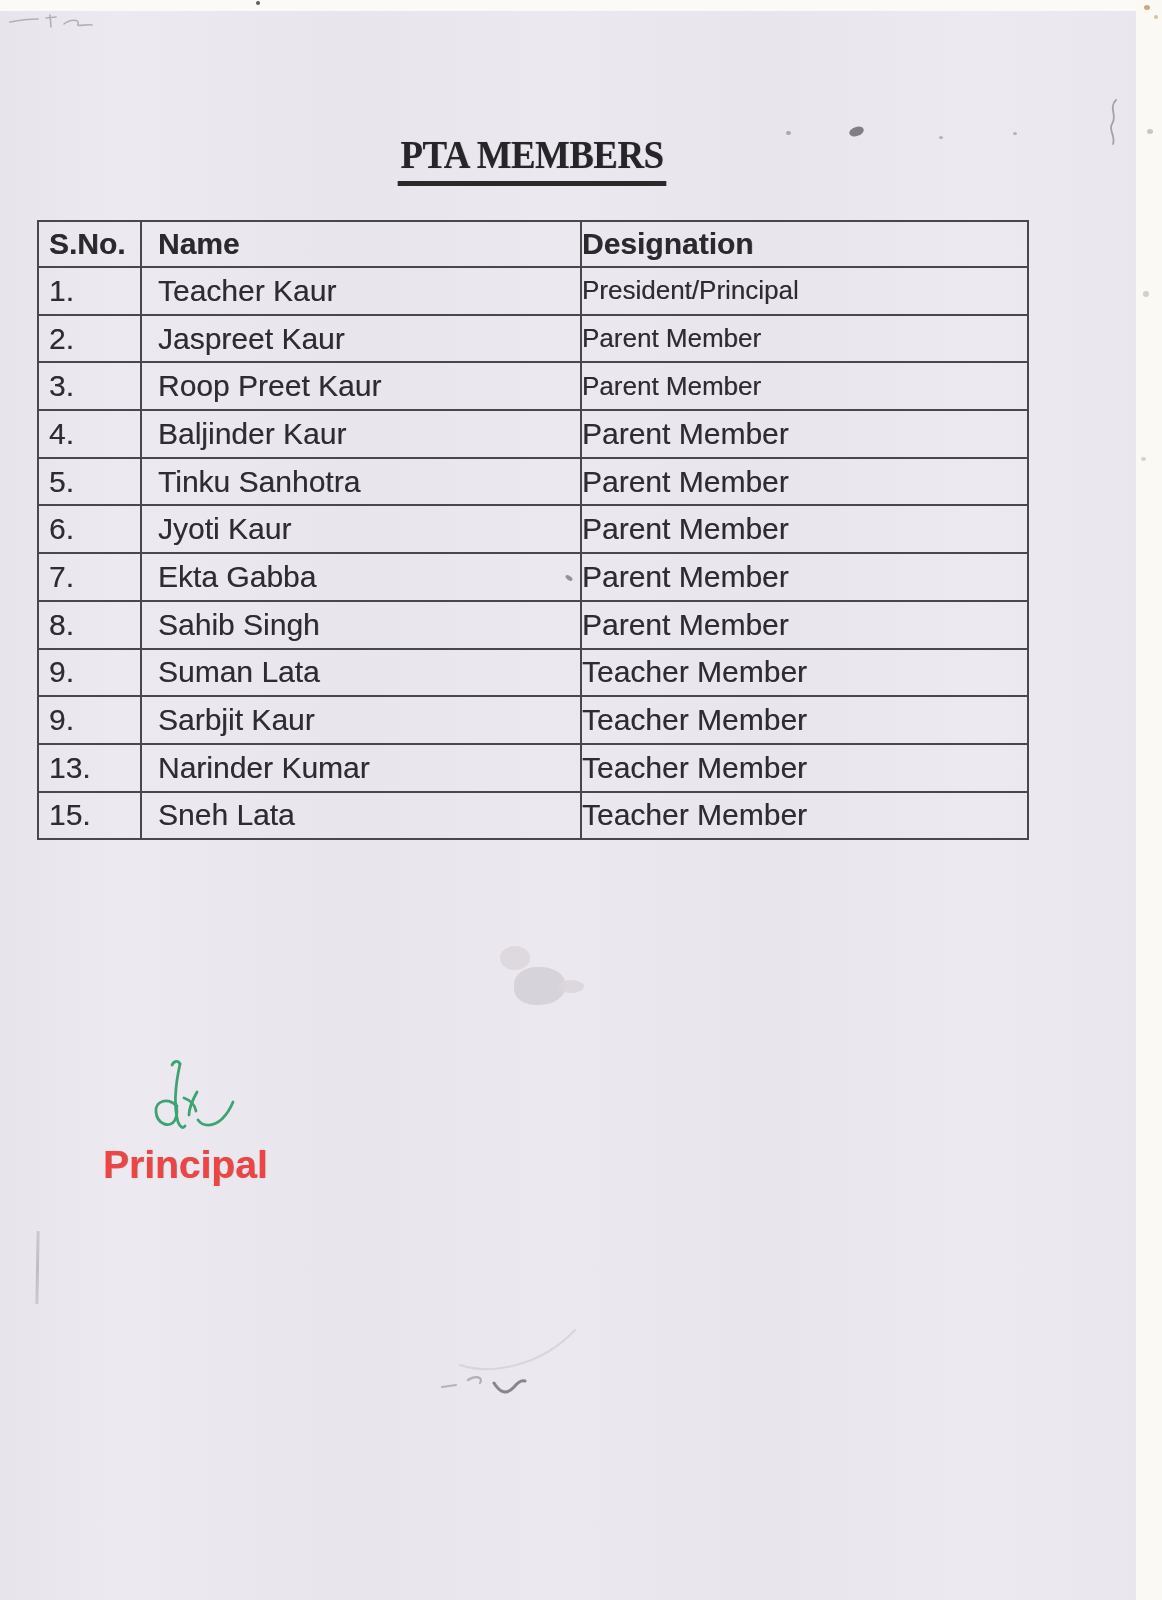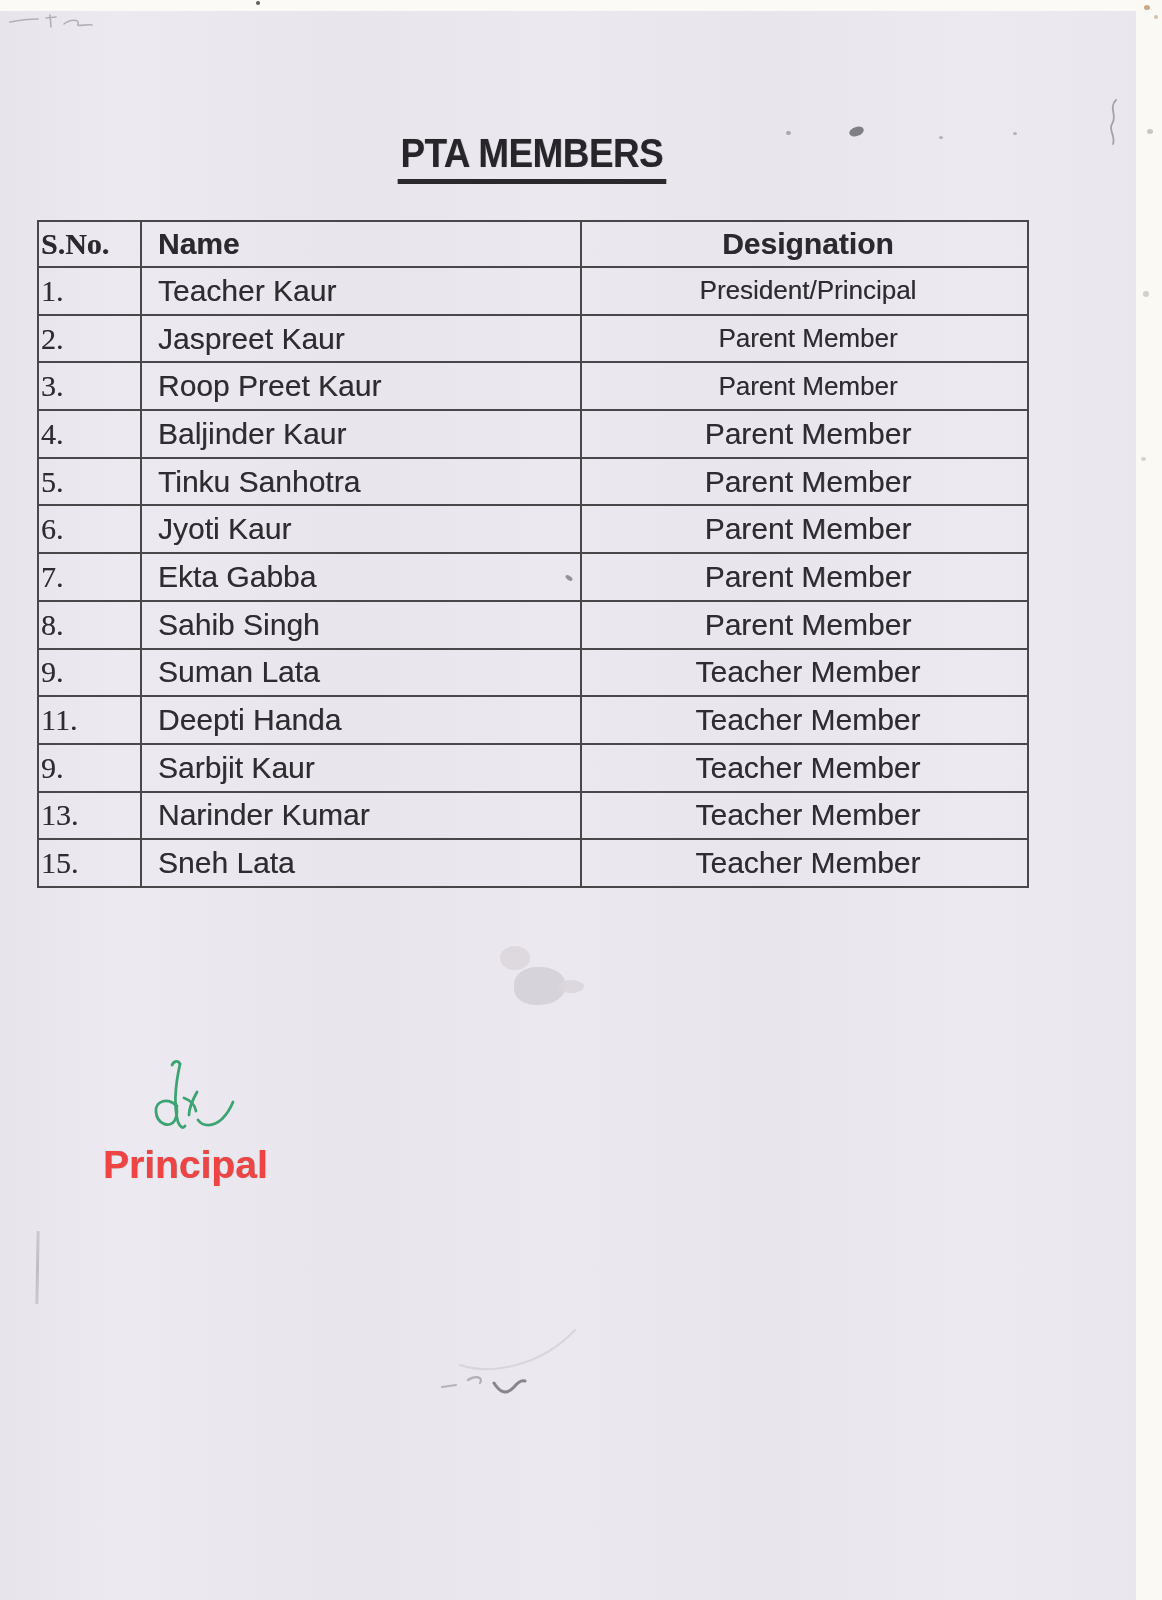--- a/index.html
+++ b/index.html
@@ -22,20 +22,21 @@
     background: #fbfaf6;
   }
   .strip-right {
     position: absolute; top: 0; right: 0; width: 26px; height: 100%;
     background: #faf9f4;
   }
   
   .title-wrap {
     position: absolute; top: 131px; left: 37px; width: 990px;
     text-align: center;
+    font-family: Liberation Serif, serif;
   }
   .title-text {
     display: inline-block;
     font-size: 40px; font-weight: bold; letter-spacing: -0.5px;
     color: #272529;
     border-bottom: 5px solid #2b292c;
     padding: 0 3px 3px 3px;
     transform: scaleX(0.92);
     text-shadow: 0.4px 0.4px 0.7px rgba(40,38,42,0.45);
   }
@@ -51,23 +52,23 @@
     vertical-align: middle;
     text-shadow: 0.3px 0.3px 0.6px rgba(46,44,48,0.5);
     overflow: hidden; white-space: nowrap;
   }
   .pta-table thead tr { height: 46px; }
   .pta-table tbody tr { height: 47.7px; }
   .pta-table th {
     font-size: 30px; font-weight: bold; text-align: left; color: #2b292d;
   }
   .pta-table td { font-size: 30px; }
-  .pta-table th:nth-child(1), .pta-table td:nth-child(1) { padding-left: 2px; font-family: Liberation Serif, serif; }
+  .pta-table th:nth-child(1), .pta-table td:nth-child(1) { padding-left: 10px; }
   .pta-table th:nth-child(2), .pta-table td:nth-child(2) { padding-left: 16px; }
-  .pta-table th:nth-child(3), .pta-table td:nth-child(3) { padding-left: 8px; text-align: center; }
+  .pta-table th:nth-child(3), .pta-table td:nth-child(3) { padding-left: 0; }
   .pta-table tbody tr.desig-small td:nth-child(3) { font-size: 26px; margin-top: 38px; }
   
   .signature-svg { position: absolute; left: 140px; top: 1048px; }
   .principal-label {
     position: absolute; left: 103px; top: 1143px;
     font-size: 39px; font-weight: bold; color: #ef4444;
     text-shadow: 0.4px 0.4px 0.7px rgba(40,38,42,0.45);
   }
   
   .artifact { position: absolute; pointer-events: none; }
@@ -183,25 +184,20 @@
         <td>8.</td>
         <td>Sahib Singh</td>
         <td>Parent Member</td>
       </tr>
       <tr>
         <td>9.</td>
         <td>Suman Lata</td>
         <td>Teacher Member</td>
       </tr>
       <tr>
-        <td>11.</td>
-        <td>Deepti Handa</td>
-        <td>Teacher Member</td>
-      </tr>
-      <tr>
         <td>9.</td>
         <td>Sarbjit Kaur</td>
         <td>Teacher Member</td>
       </tr>
       <tr>
         <td>13.</td>
         <td>Narinder Kumar</td>
         <td>Teacher Member</td>
       </tr>
       <tr>

